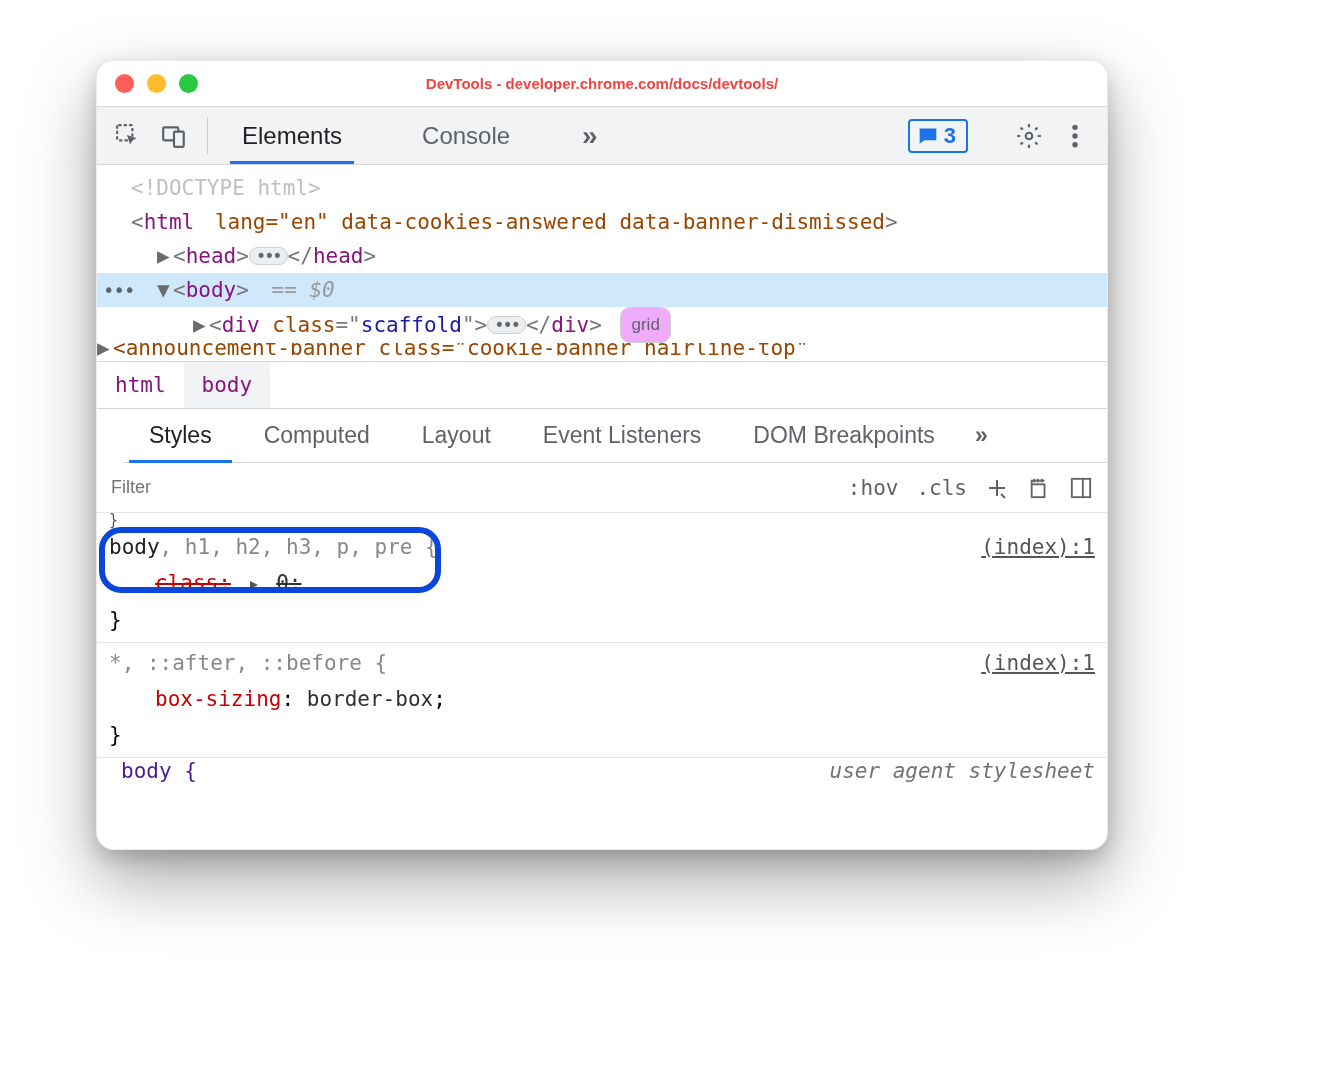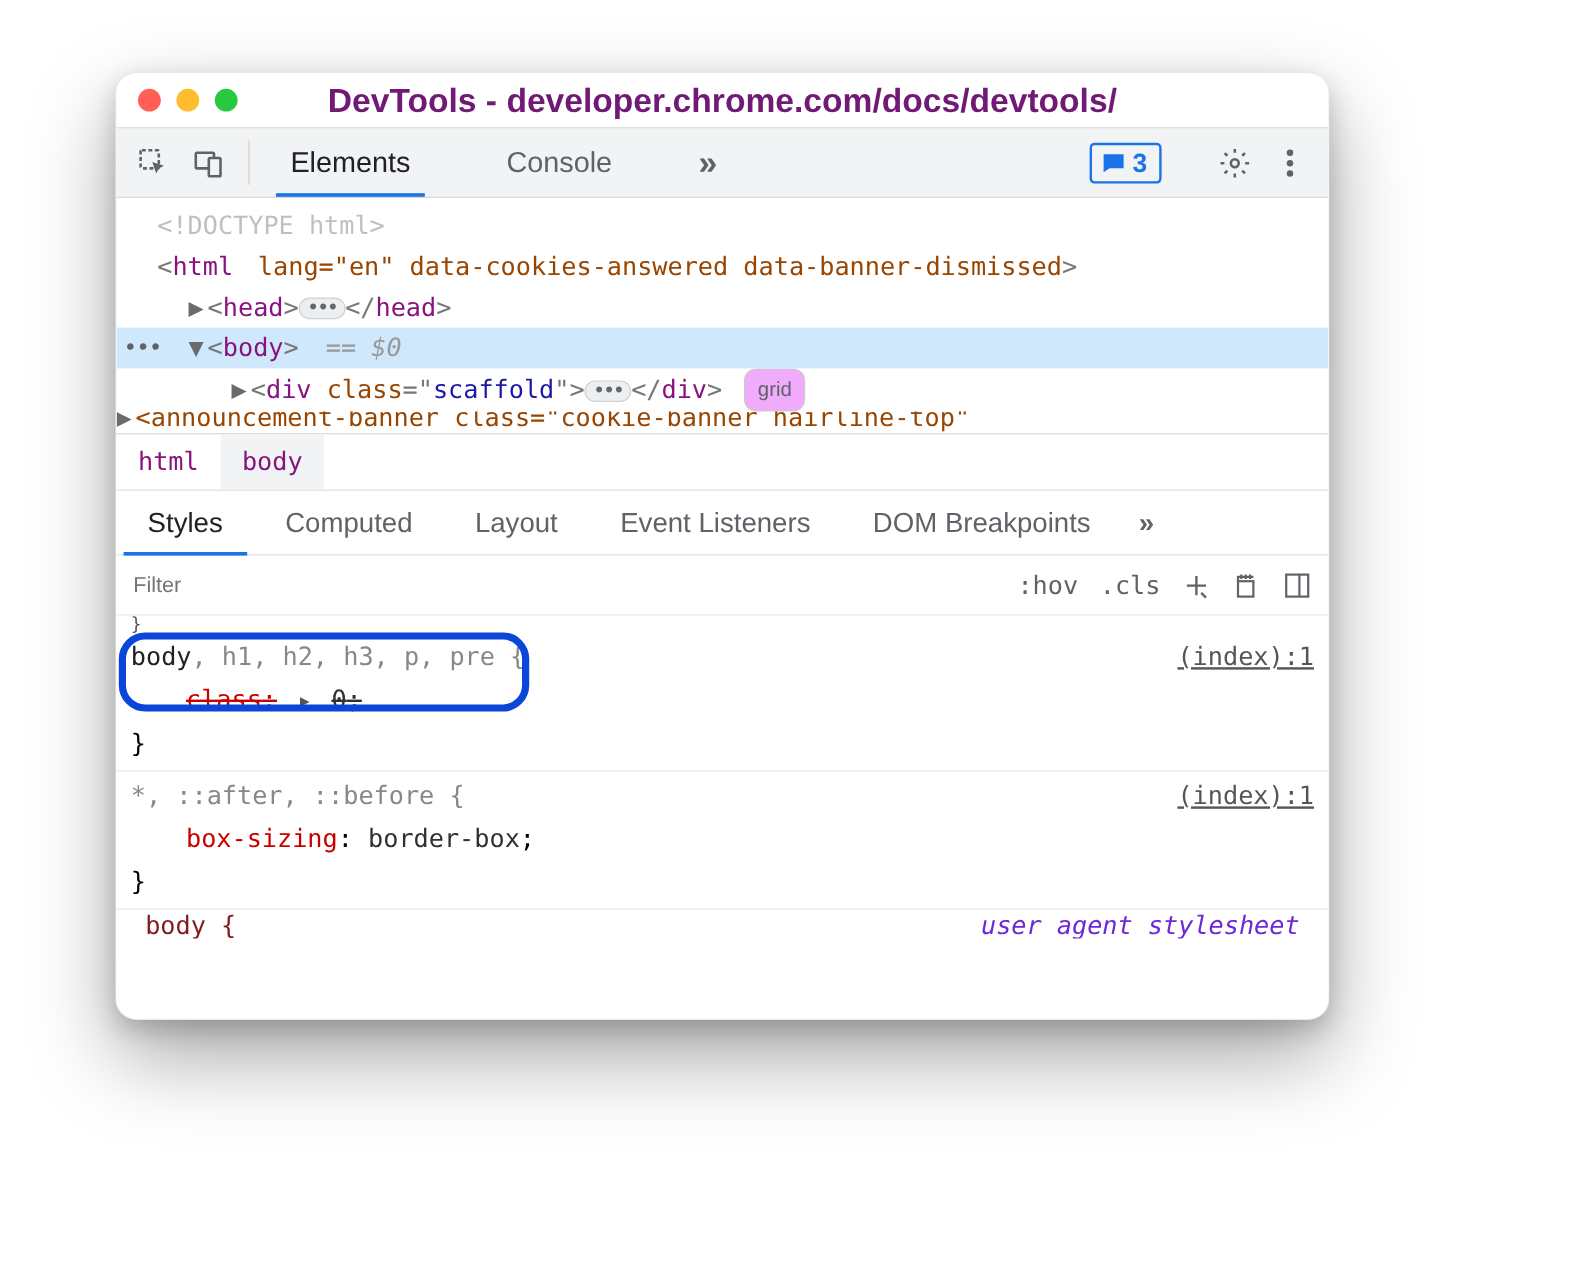--- a/index.html
+++ b/index.html
@@ -42,22 +42,22 @@
   }
   .dot { width: 19px; height: 19px; border-radius: 50%; }
   .dot.red { background: #ff5f57; }
   .dot.yellow { background: #febc2e; }
   .dot.green { background: #28c840; }
   .title-text {
     position: absolute;
     left: 0; right: 0;
     text-align: center;
     font-weight: 700;
-    font-size: 28px;
-    color: #701a75;
+    font-size: 15px;
+    color: #ef4444;
     pointer-events: none;
   }
   
   .toolbar {
     height: 58px;
     background: #f1f3f4;
     border-bottom: 1px solid #d7d7d7;
     display: flex;
     align-items: stretch;
     padding: 0 10px;
@@ -230,20 +230,21 @@
     background: #f1f3f4;
   }
   
   .subtabs {
     display: flex;
     align-items: stretch;
     height: 54px;
     border-bottom: 1px solid #d7d7d7;
     background: #fff;
     font-size: 23px;
+    margin-left: 26px;
   }
   .subtab {
     display: flex;
     align-items: center;
     padding: 0 26px;
     color: #5f6368;
     position: relative;
     cursor: pointer;
   }
   .subtab.active { color: #202124; }
@@ -307,23 +308,23 @@
     text-decoration: underline;
   }
   .sel-body { color: #202124; }
   .sel-other { color: #888; }
   .prop-name { color: #c80000; }
   .prop-val { color: #303030; }
   .decl { padding-left: 46px; }
   .strike .prop-name, .strike .prop-val { text-decoration: line-through; }
   .ua-hint {
     position: absolute;
-    right: 24px;
+    right: 12px;
     bottom: -2px;
-    color: #6d28d9;
+    color: #737373;
     font-style: italic;
   }
   .body-peek {
     padding-left: 12px;
     color: #888;
     font-style: italic;
   }
   .highlight-box {
     position: absolute;
     left: 2px;
@@ -485,18 +486,18 @@
       <div>
         <span class="sel-other">*, ::after, ::before</span><span class="sel-other"> {</span>
       </div>
       <div class="decl">
         <span class="prop-name">box-sizing</span><span>: </span><span class="prop-val">border-box</span><span>;</span>
       </div>
       <div>}</div>
     </div>
 
     <div style="position:relative;height:24px;overflow:hidden;padding:0 12px;line-height:26px;">
-      <span class="body-peek" style="font-style:normal;color:#7f1d1d;">body {</span>
+      <span class="body-peek" style="font-style:normal;color:#4c1d95;">body {</span>
       <span class="ua-hint">user agent stylesheet</span>
     </div>
   </div>
 
 </div>
 
 </body></html>

